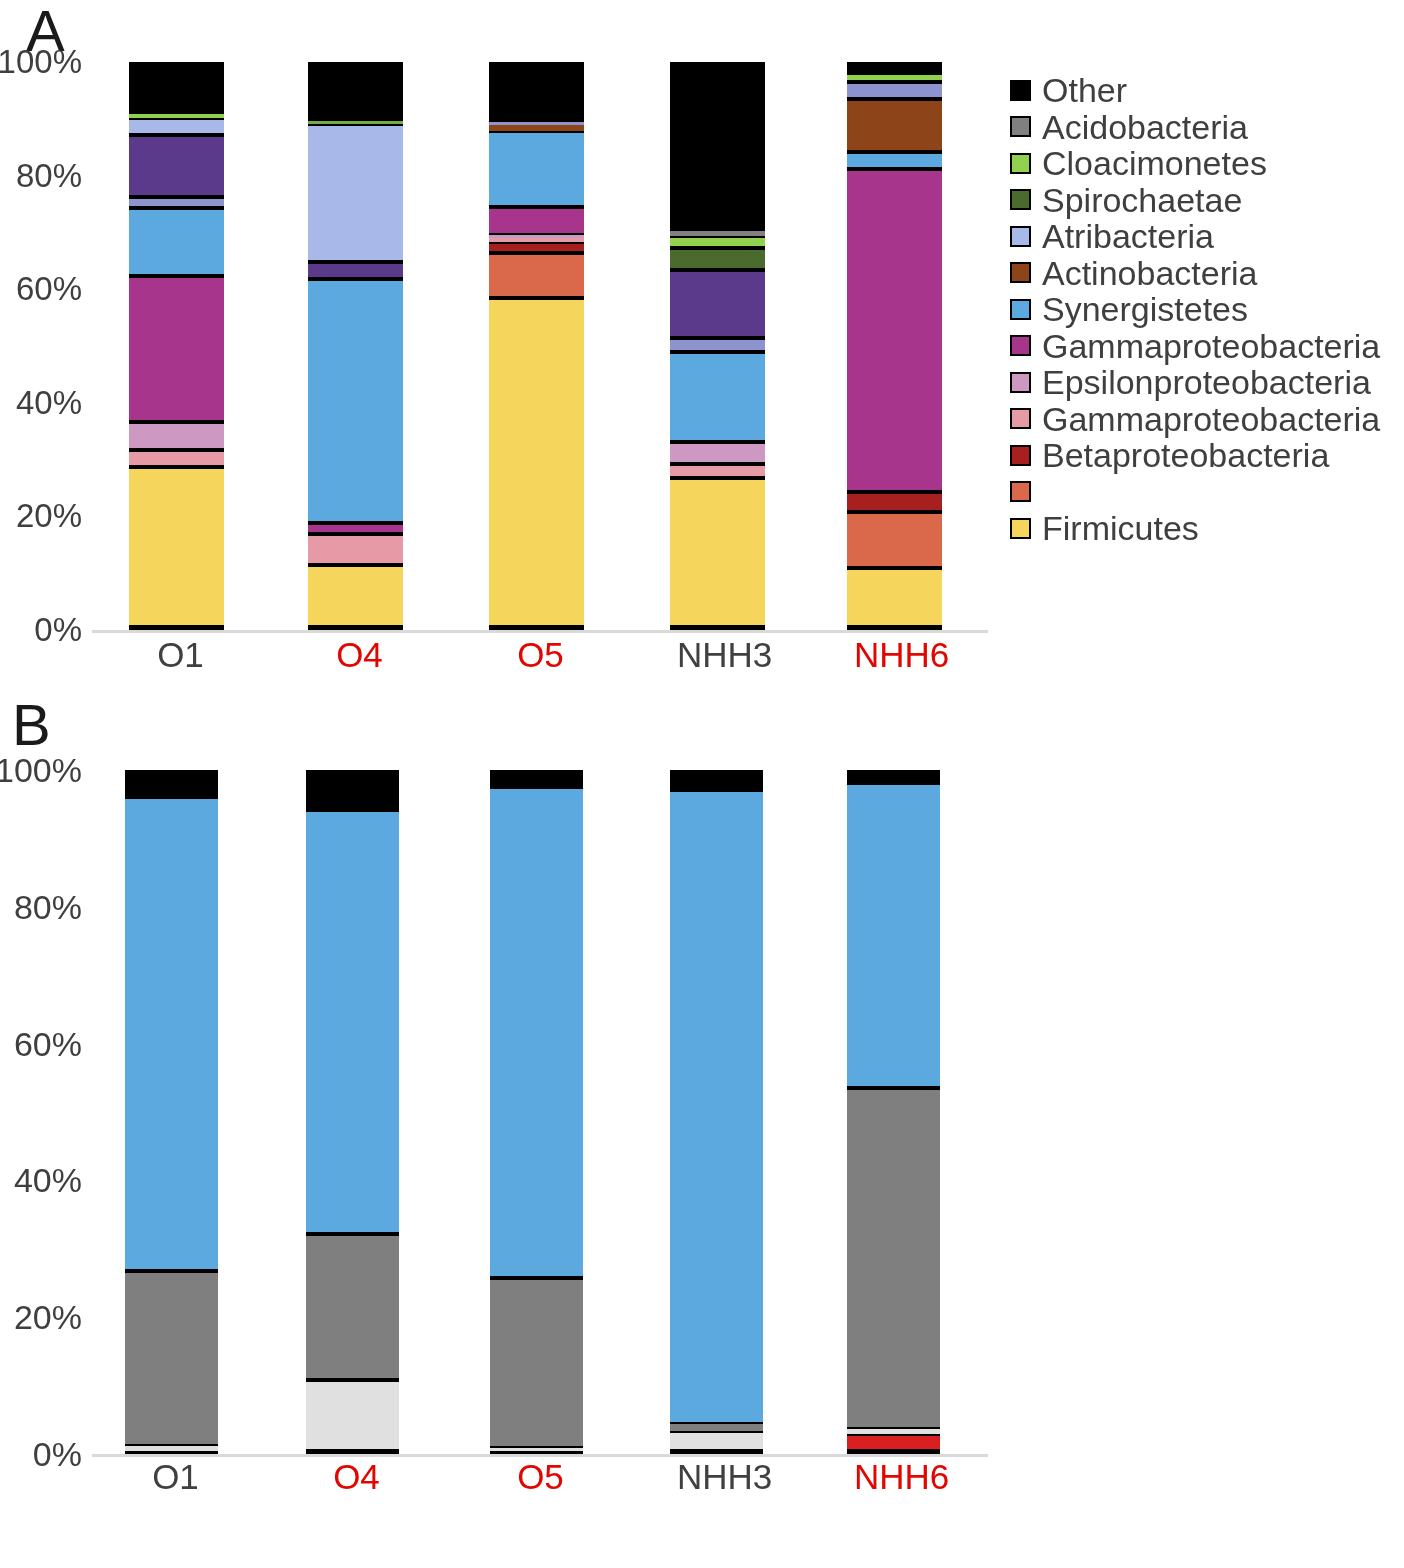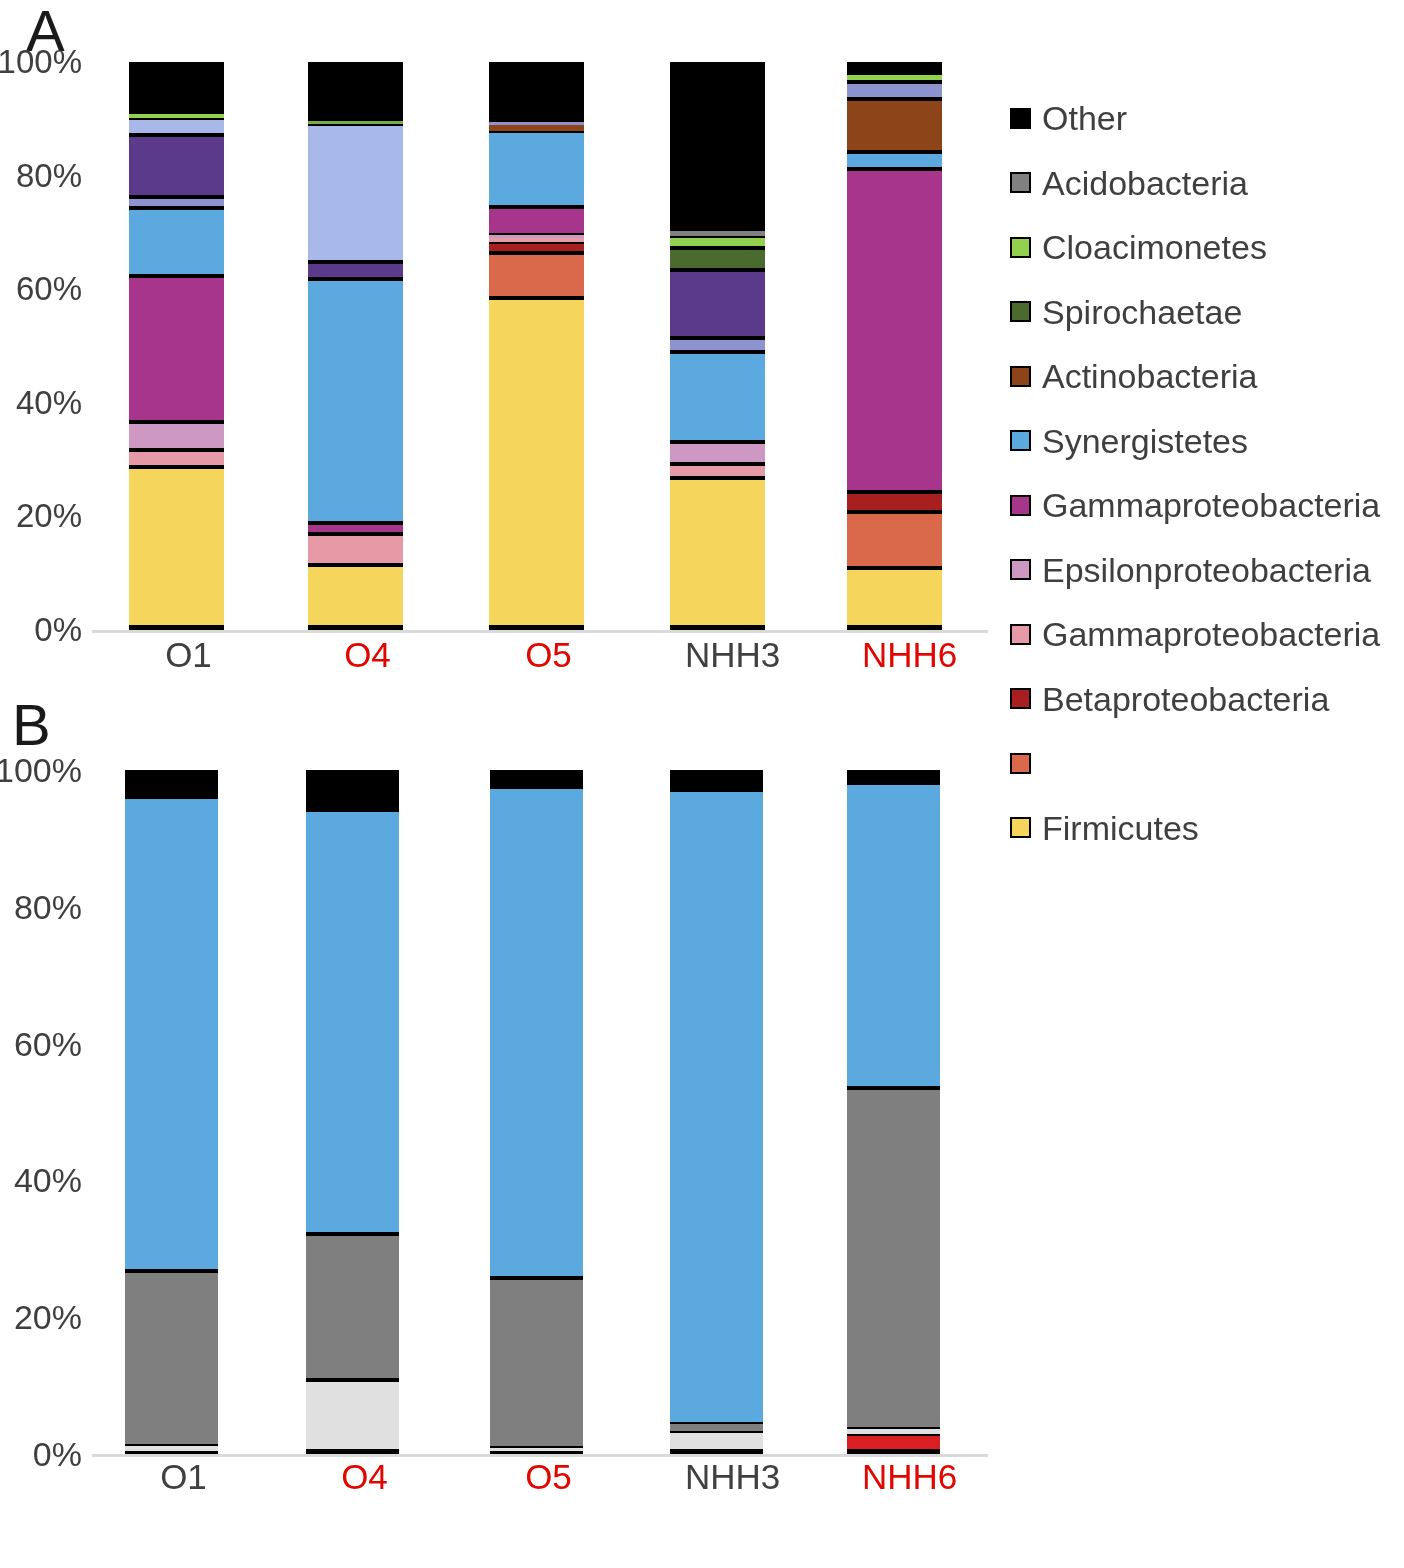--- a/index.html
+++ b/index.html
@@ -80,39 +80,39 @@
     border-top: 2px solid #000;
     border-bottom: 2px solid #000;
   }
   .seg.nb { border-top: none; border-bottom: none; }
 
   .xlabel {
     position: absolute;
     top: 100%;
     margin-top: 8px;
     width: 100%;
-    left: 12px;
+    left: 4px;
     text-align: center;
     font-size: 35px;
     white-space: nowrap;
   }
   #plot-b .xlabel { margin-top: 6px; font-size: 35px; }
 
   
   .legend {
     position: absolute;
   }
   #legend-a { left: 1010px; top: 72px; }
 
   .legend-row {
     display: flex;
     align-items: center;
     white-space: nowrap;
   }
-  #legend-a .legend-row { height: 36.5px; margin-top: 28px; }
+  #legend-a .legend-row { height: 36.5px; }
 
   .swatch {
     border: 2px solid #000;
     box-sizing: border-box;
     flex: 0 0 auto;
   }
   #legend-a .swatch { width: 21px; height: 21px; margin-right: 11px; }
 
   .legend-label {
     font-size: 34px;
@@ -207,20 +207,24 @@
       </div>
       <div class="legend-row">
         <span class="swatch" style="background: rgb(146, 208, 80);"></span>
         <span class="legend-label">Cloacimonetes</span>
       </div>
       <div class="legend-row">
         <span class="swatch" style="background: rgb(75, 107, 46);"></span>
         <span class="legend-label">Spirochaetae</span>
       </div>
       <div class="legend-row">
+        <span class="swatch" style="background: rgb(168, 184, 232);"></span>
+        <span class="legend-label">Atribacteria</span>
+      </div>
+      <div class="legend-row">
         <span class="swatch" style="background: rgb(140, 68, 24);"></span>
         <span class="legend-label">Actinobacteria</span>
       </div>
       <div class="legend-row">
         <span class="swatch" style="background: rgb(92, 169, 224);"></span>
         <span class="legend-label">Synergistetes</span>
       </div>
       <div class="legend-row">
         <span class="swatch" style="background: rgb(168, 53, 140);"></span>
         <span class="legend-label">Gammaproteobacteria</span>

